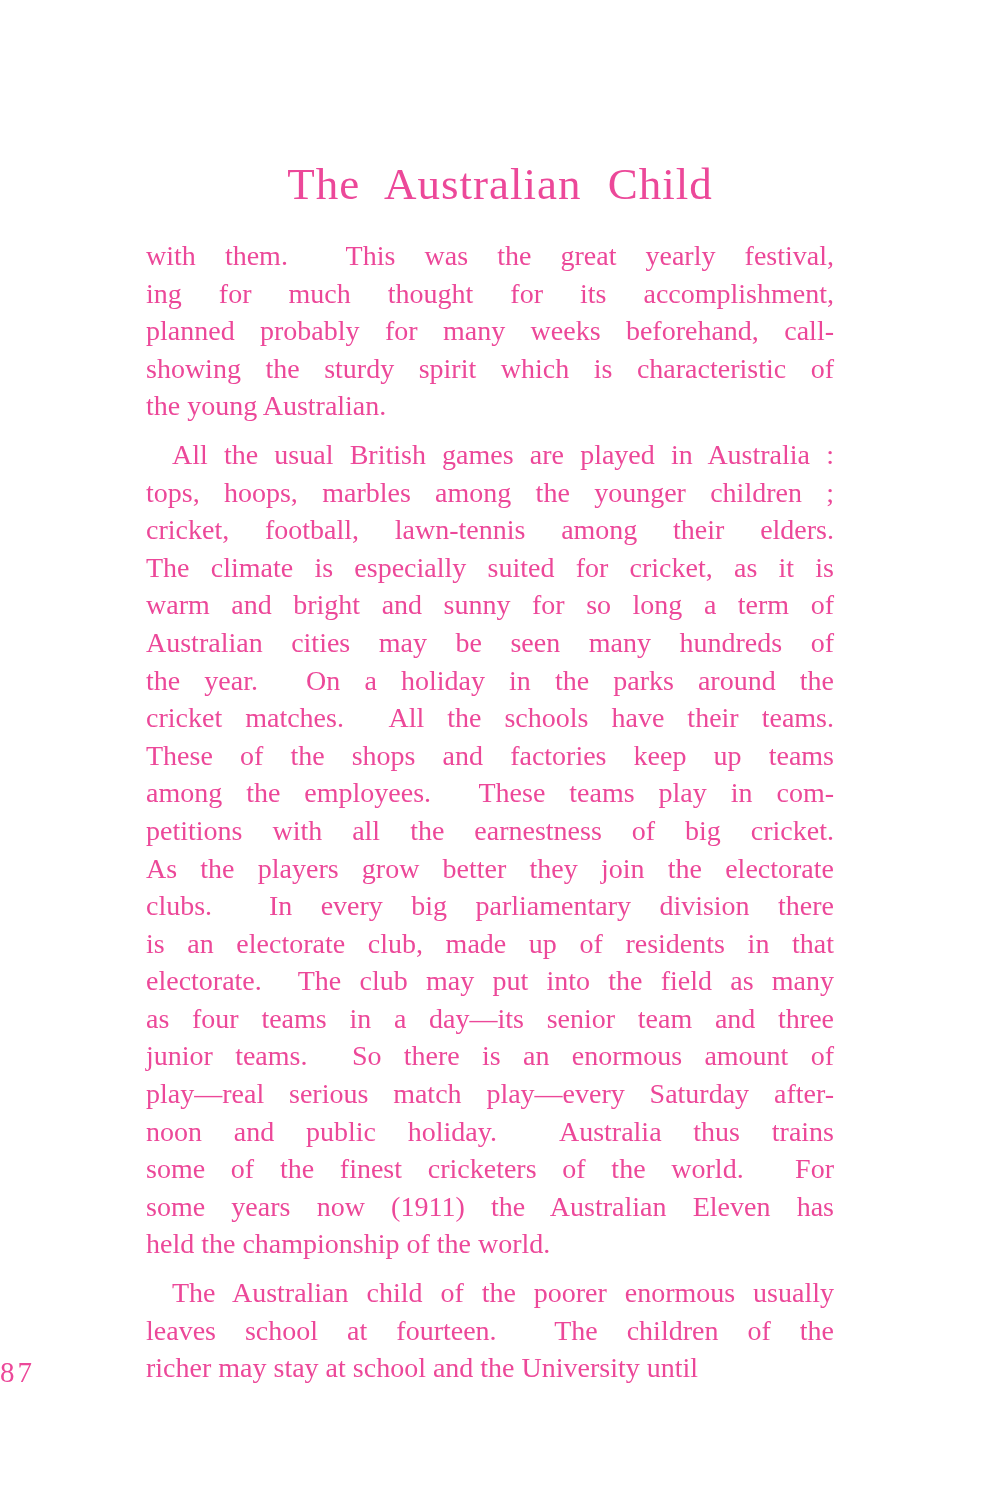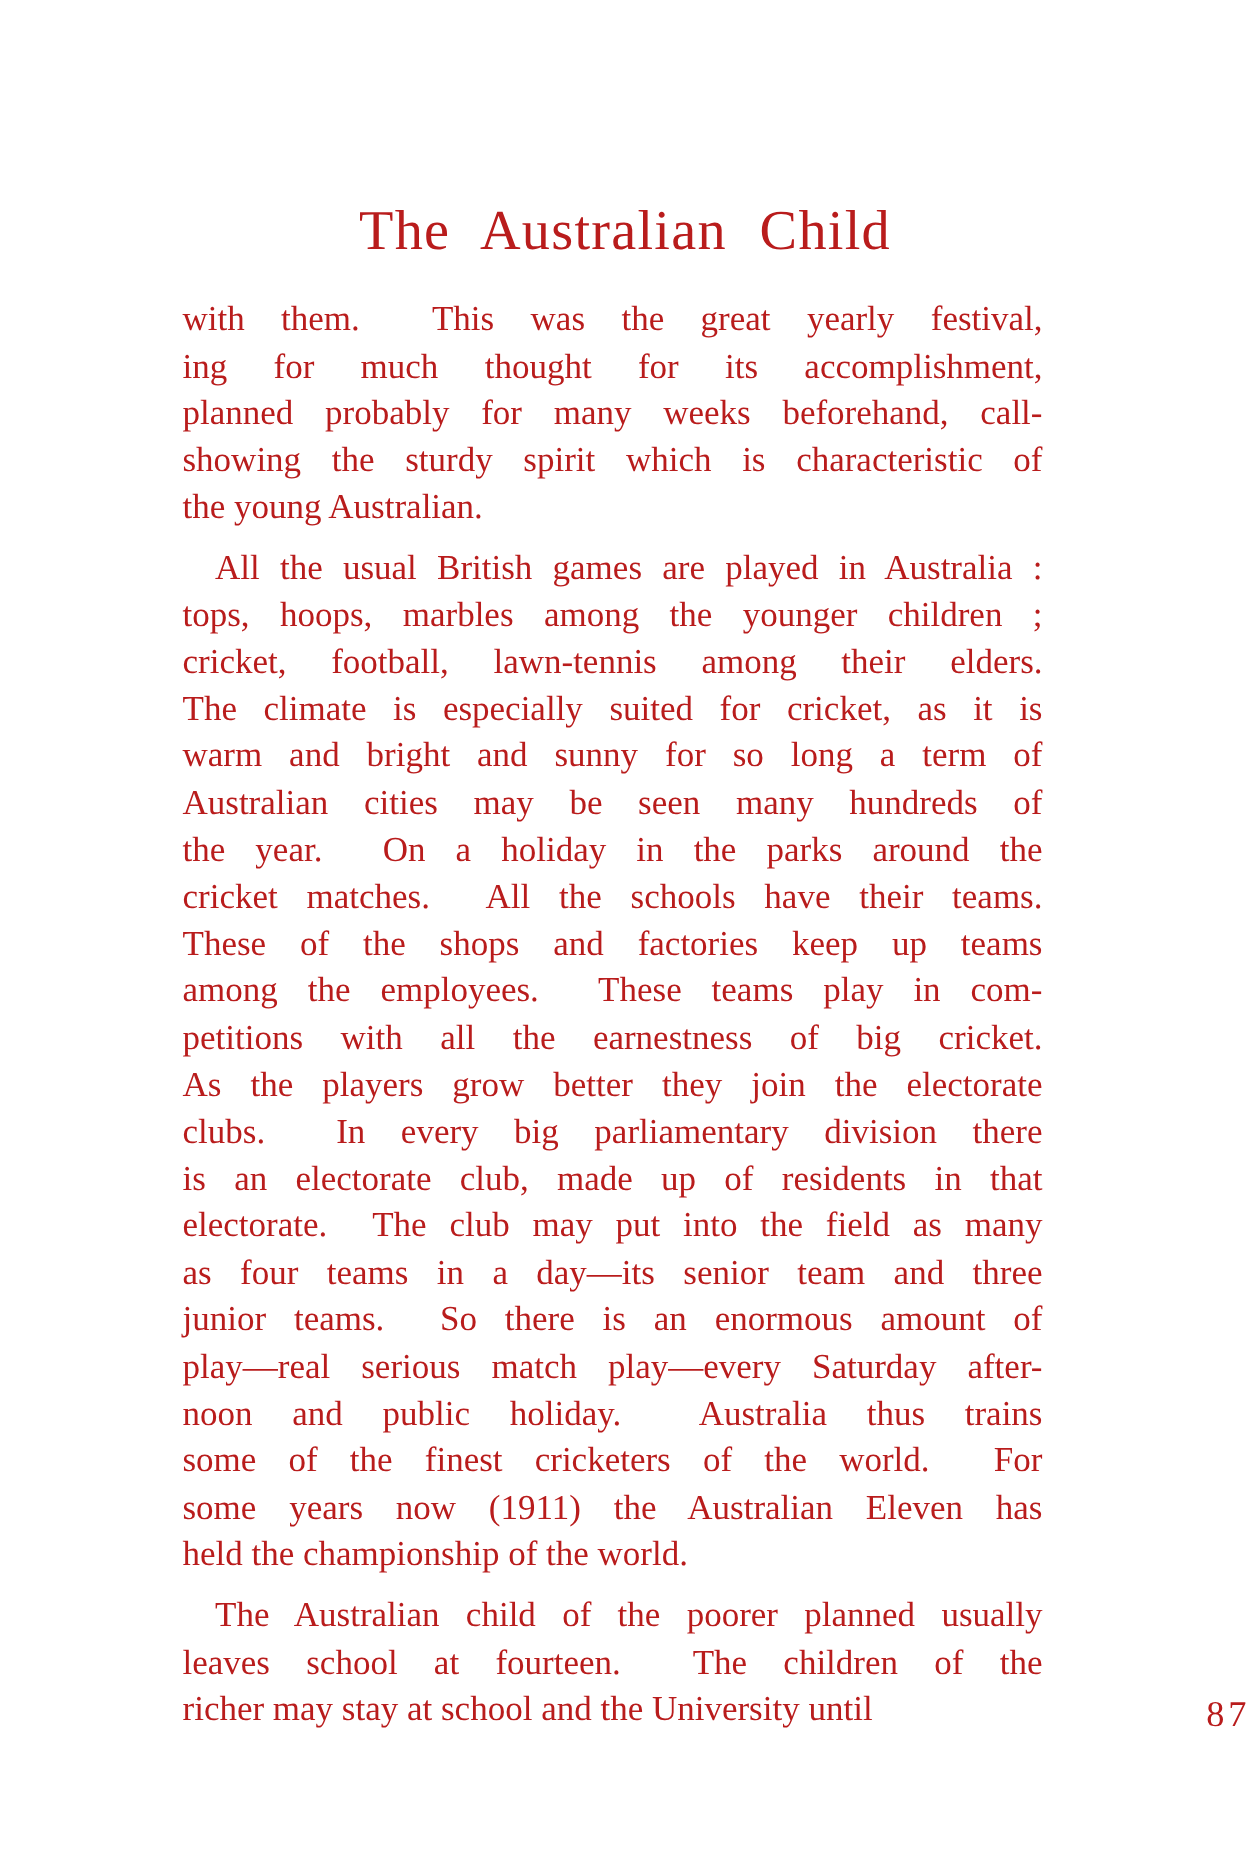--- a/index.html
+++ b/index.html
@@ -6,21 +6,21 @@
     margin: 0;
     padding: 0;
     background: #ffffff;
   }
   .page {
     position: relative;
     width: 1000px;
     height: 1496px;
     margin: 0 auto;
     background: #ffffff;
-    color: #b91c1c;
+    color: #ec4899;
     font-family: "Liberation Serif", "DejaVu Serif", serif;
     overflow: hidden;
   }
   .page-title {
     position: absolute;
     top: 160px;
     left: 0;
     width: 100%;
     text-align: center;
     font-size: 45px;
@@ -53,21 +53,21 @@
     -moz-text-align-last: left;
   }
   .line.indent {
     text-indent: 26px;
   }
   .page-number {
     position: absolute;
     top: 1356px;
     left: 0;
     width: 100%;
-    text-align: right;
+    text-align: left;
     font-size: 29px;
     letter-spacing: 3px;
   }
 </style>
 </head>
 <body>
 
 <div class="page">
   <h1 class="page-title">The Australian Child</h1>
 
@@ -97,20 +97,20 @@
         <div class="line">electorate.&nbsp; The club may put into the field as many</div>
         <div class="line">as four teams in a day—its senior team and three</div>
         <div class="line">junior teams.&nbsp; So there is an enormous amount of</div>
         <div class="line">play—real serious match play—every Saturday after-</div>
         <div class="line">noon and public holiday.&nbsp; Australia thus trains</div>
         <div class="line">some of the finest cricketers of the world.&nbsp; For</div>
         <div class="line">some years now (1911) the Australian Eleven has</div>
         <div class="line last">held the championship of the world.</div>
       </div>
       <div class="paragraph">
-        <div class="line indent">The Australian child of the poorer planned usually</div>
+        <div class="line indent">The Australian child of the poorer enormous usually</div>
         <div class="line">leaves school at fourteen.&nbsp; The children of the</div>
         <div class="line last">richer may stay at school and the University until</div>
       </div>
     </div>
 
   <div class="page-number">87</div>
 </div>
 
 </body></html>

